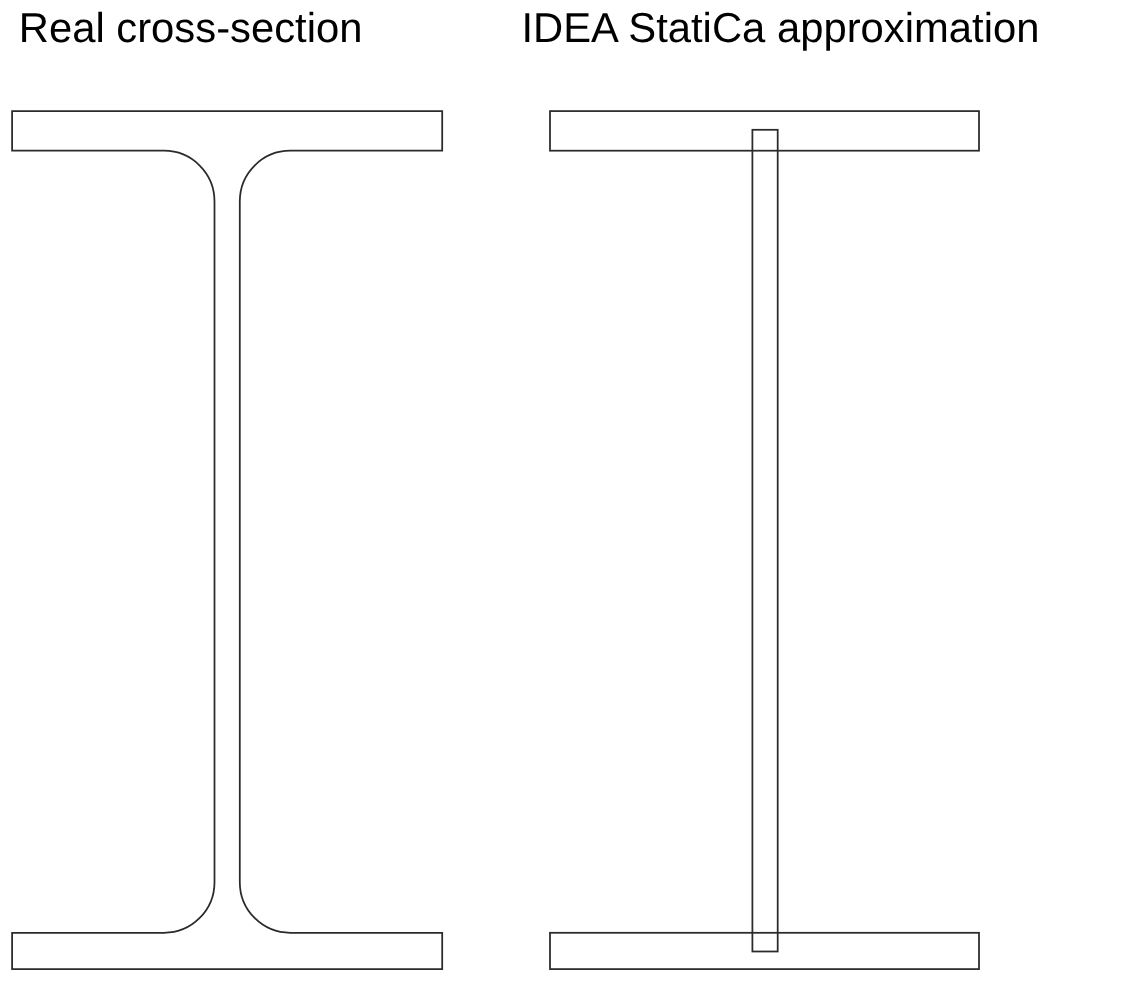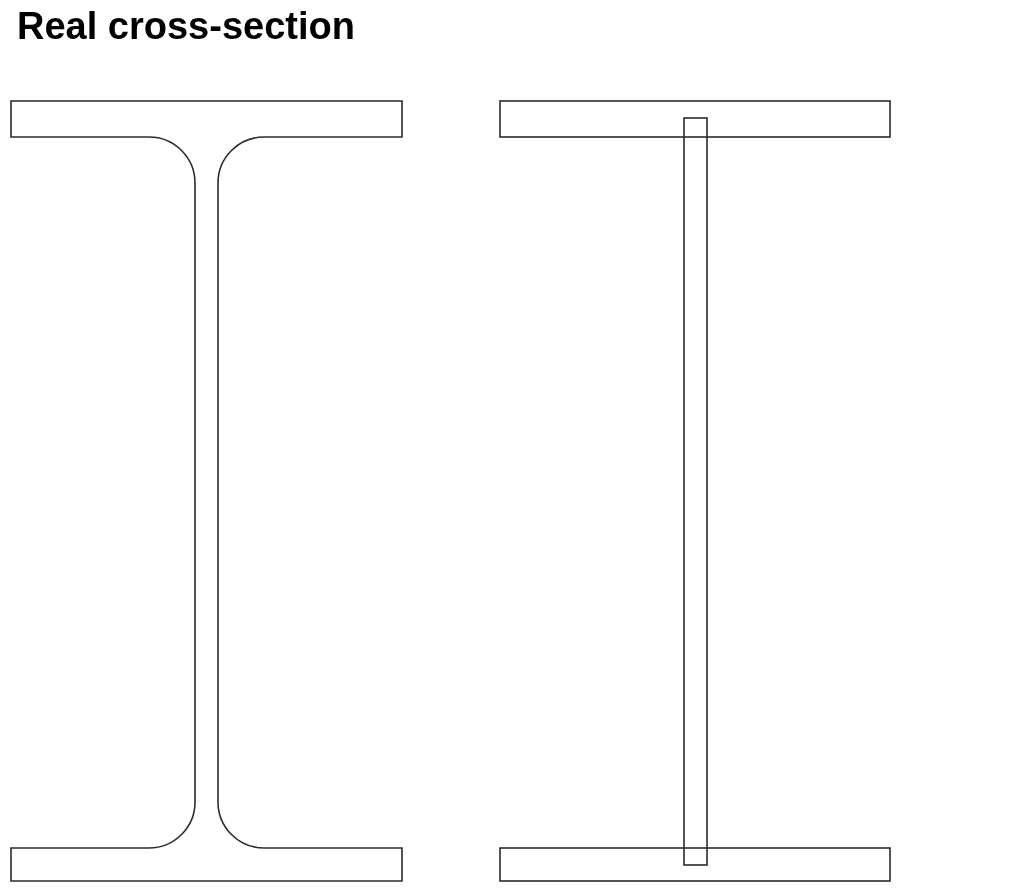--- a/index.html
+++ b/index.html
@@ -18,21 +18,21 @@
     position: absolute;
     left: 0;
     top: 0;
     width: 1027px;
     height: 896px;
   }
   .title {
     position: absolute;
     font-family: "Liberation Sans", sans-serif;
     font-size: 38px;
-    font-weight: 700;
+    font-weight: 400;
     color: #000000;
     white-space: nowrap;
     letter-spacing: 0px;
     line-height: 1;
   }
   #title-left {
     left: 17px;
     top: 7px;
   }
   #title-right {
@@ -45,20 +45,21 @@
     top: 0;
   }
 </style>
 </head>
 <body style="background: rgb(255, 255, 255);">
 
 <div class="canvas">
 
   <div class="title" id="title-left">Real cross-section</div>
 
+  <div class="title" id="title-right">IDEA StatiCa approximation</div>
 
   <svg class="figure-svg" width="1027" height="896" viewBox="0 0 1027 896">
 
     <path id="real-section-outline" fill="#ffffff" stroke="#2b2b2b" stroke-width="1.6" stroke-linejoin="miter" stroke-linecap="butt" d="M 11 101 L 402 101 L 402 137 L 264 137 A 46 46 0 0 0 218 183 L 218 802 A 46 46 0 0 0 264 848 L 402 848 L 402 881 L 11 881 L 11 848 L 149 848 A 46 46 0 0 0 195 802 L 195 183 A 46 46 0 0 0 149 137 L 11 137 Z"></path>
 
     <rect id="approx-top-flange" x="500" y="101" width="390" height="36" fill="#ffffff" stroke="#2b2b2b" stroke-width="1.6"></rect>
 
     <rect id="approx-bottom-flange" x="500" y="848" width="390" height="33" fill="none" stroke="#2b2b2b" stroke-width="1.6"></rect>
 
     <rect id="approx-web" x="684" y="118" width="23" height="747" fill="none" stroke="#2b2b2b" stroke-width="1.6"></rect>

